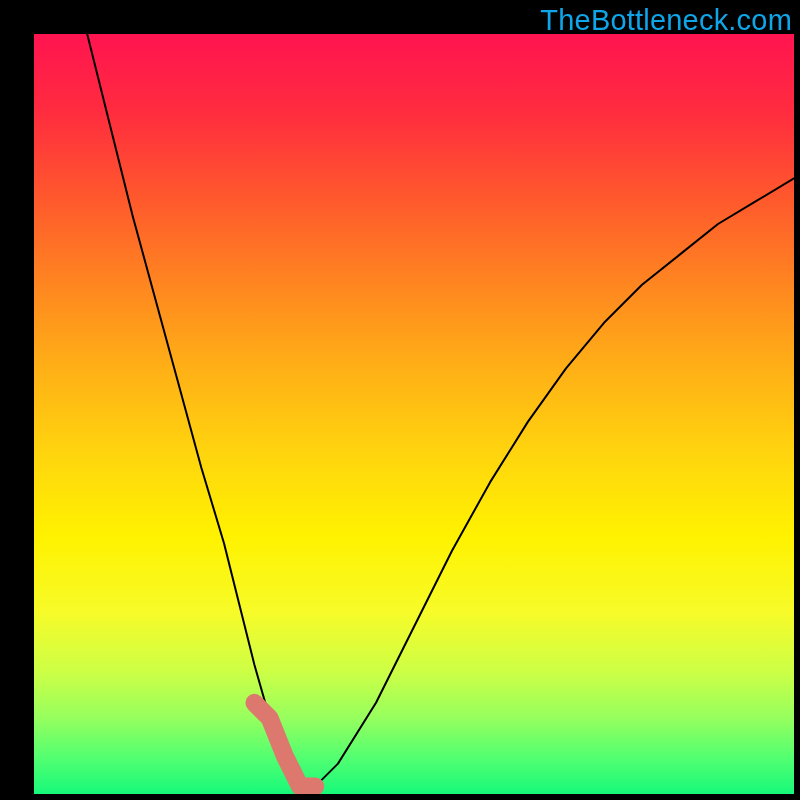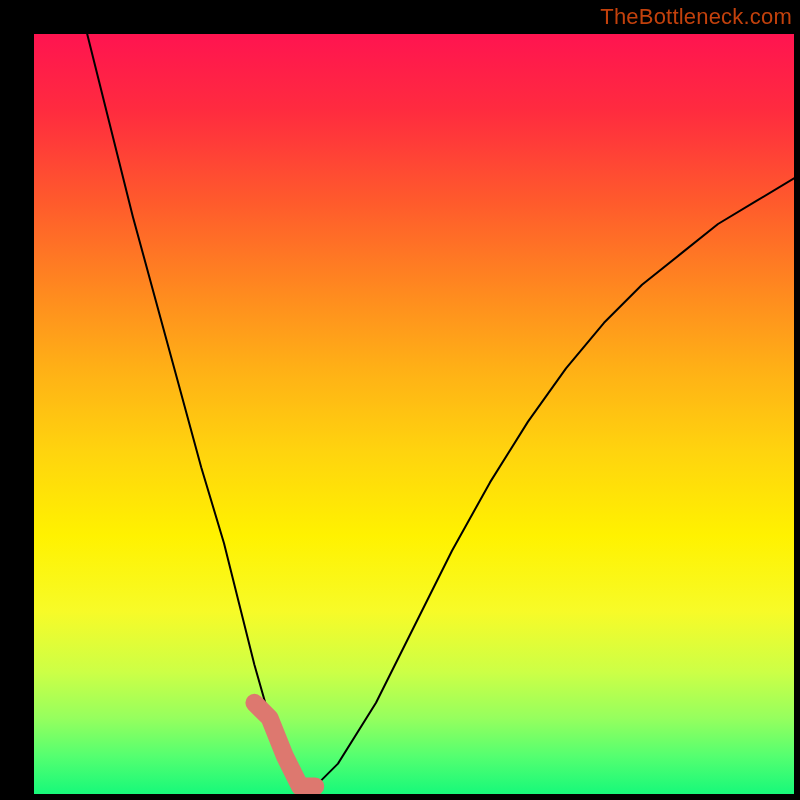--- a/index.html
+++ b/index.html
@@ -45,22 +45,22 @@
       #ccff46 84%,
       #96ff5e 90%,
       #55ff70 95%,
       #17f97a 100%
     );
   }
   .watermark {
     position: absolute;
     top: 4px;
     right: 8px;
-    color: #c2410c;
-    font-size: 22px;
+    color: #0ea5e9;
+    font-size: 29px;
     letter-spacing: 0.2px;
     font-weight: 500;
     user-select: none;
   }
   svg.overlay {
     position: absolute;
     left: 0;
     top: 0;
     width: 100%;
     height: 100%;

